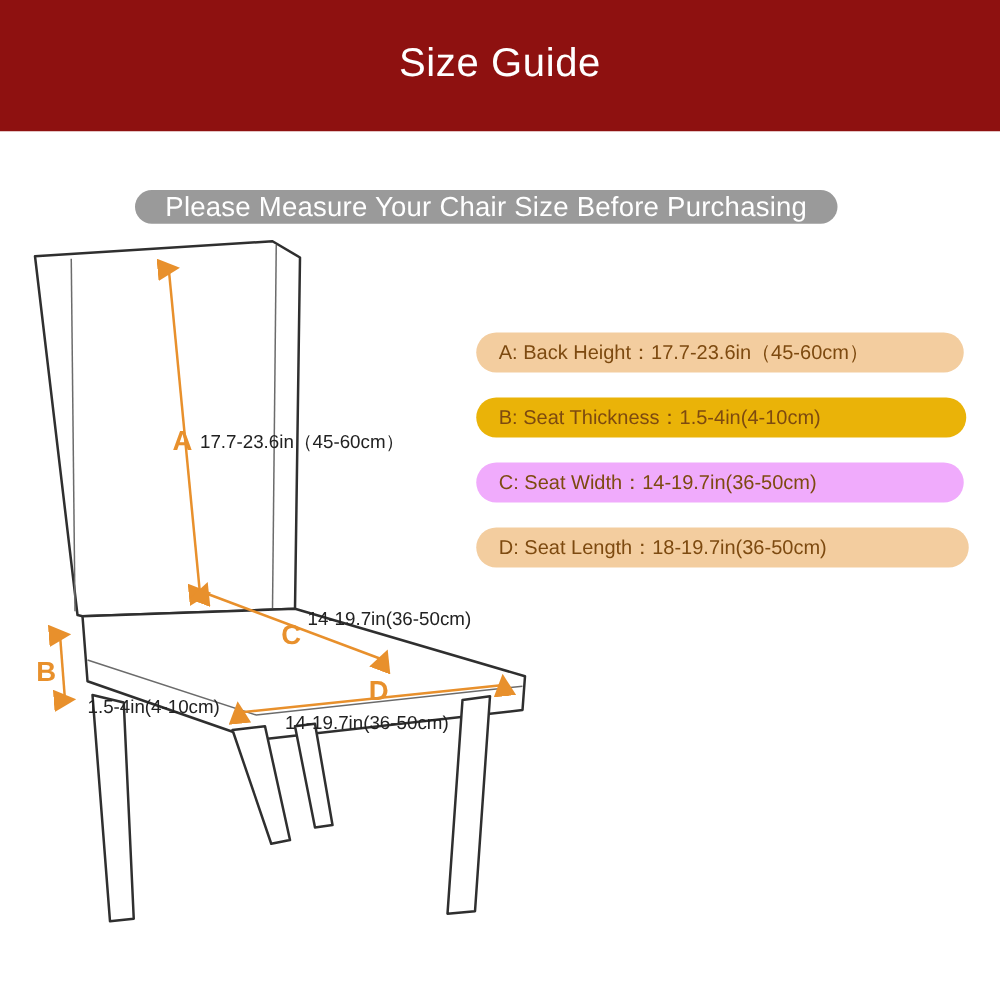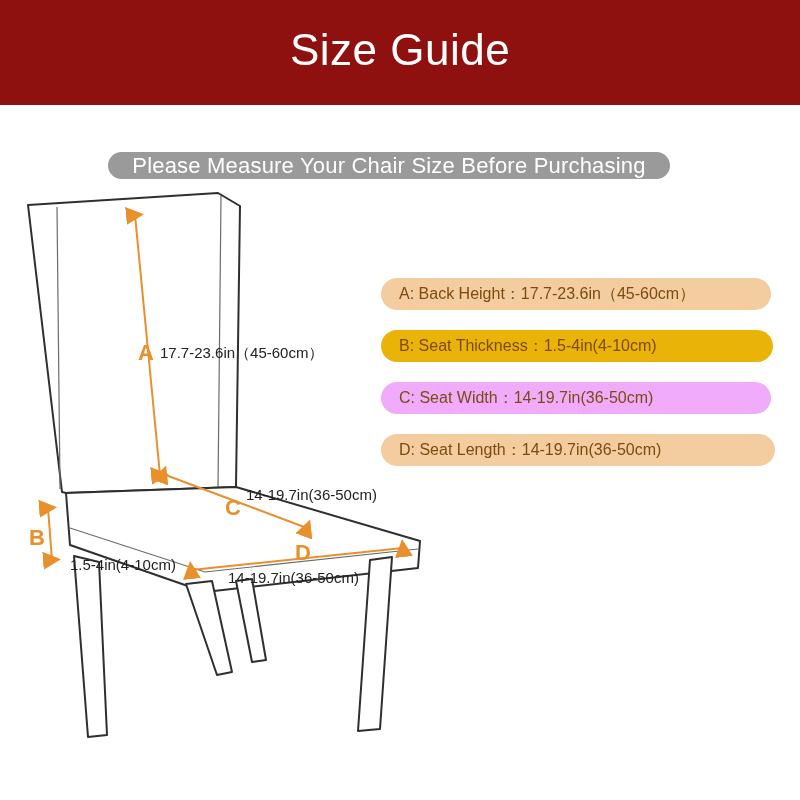--- a/index.html
+++ b/index.html
@@ -22,21 +22,21 @@
     top: 0;
     width: 800px;
     height: 105px;
     background: #8e1110;
     display: flex;
     align-items: center;
     justify-content: center;
   }
   .banner-title {
     color: #ffffff;
-    font-size: 44px;
+    font-size: 32px;
     line-height: 1;
     letter-spacing: 0.5px;
     font-weight: 400;
     padding-bottom: 6px;
   }
 
   
   .subtitle-pill {
     position: absolute;
     left: 108px;
@@ -52,21 +52,21 @@
   .subtitle-pill span {
     color: #ffffff;
     font-size: 22px;
     letter-spacing: 0.2px;
   }
 
   
   .legend {
     position: absolute;
     left: 381px;
-    top: 278px;
+    top: 266px;
     width: 400px;
   }
   .legend-pill {
     height: 32px;
     border-radius: 16px;
     display: flex;
     align-items: center;
     margin-bottom: 20px;
     padding-left: 18px;
     box-sizing: border-box;
@@ -132,21 +132,21 @@
   <div class="legend-pill p0">
     <span>A: Back Height：17.7-23.6in（45-60cm）</span>
   </div>
   <div class="legend-pill p1">
     <span>B: Seat Thickness：1.5-4in(4-10cm)</span>
   </div>
   <div class="legend-pill p2">
     <span>C: Seat Width：14-19.7in(36-50cm)</span>
   </div>
   <div class="legend-pill p3">
-    <span>D: Seat Length：14-19.7in(36-50cm)</span>
+    <span>D: Seat Length：18-19.7in(36-50cm)</span>
   </div>
 </div>
 
 <svg class="diagram" viewBox="0 0 800 800">
   <defs>
     <marker id="arrowA" markerWidth="9" markerHeight="9" refX="4.5" refY="4.5" orient="auto">
       <path d="M4.5,0 L9,9 L0,9 Z" fill="#e8902c"></path>
     </marker>
   </defs>
 

